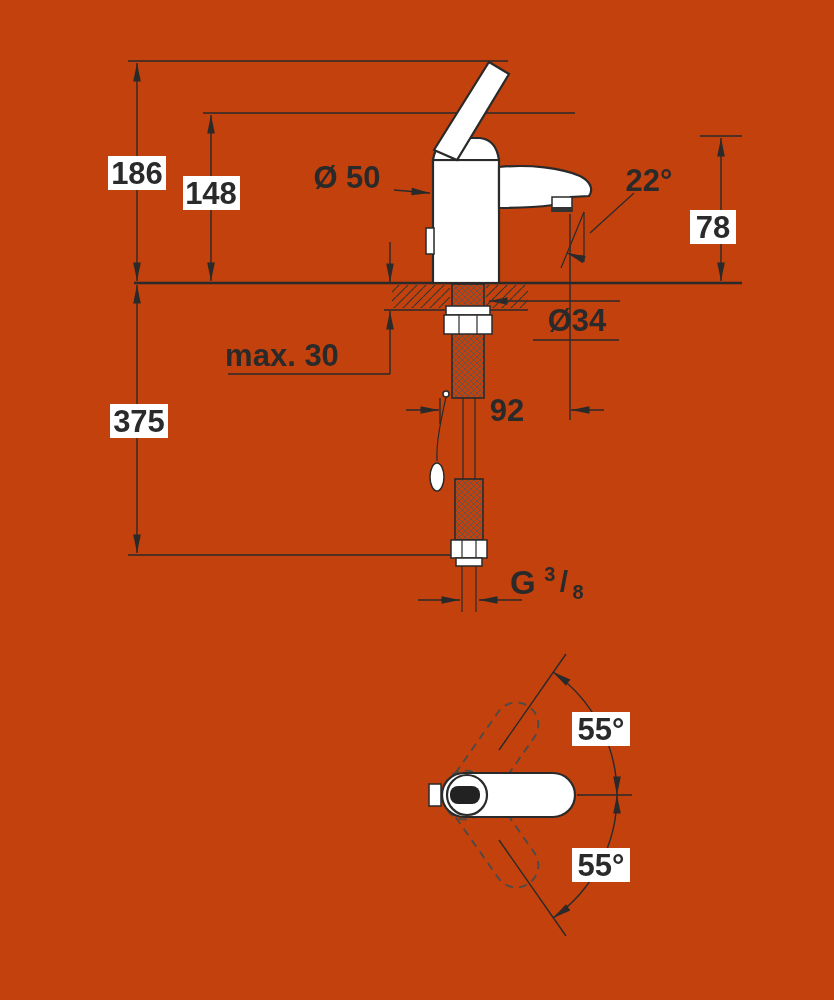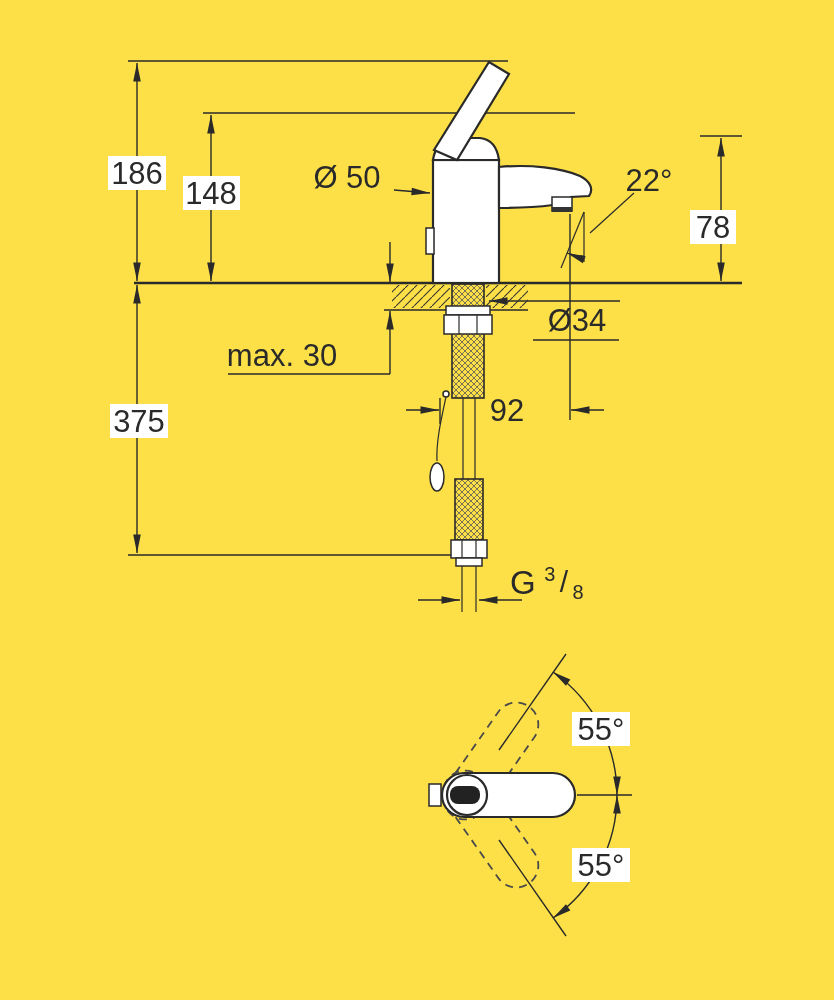--- a/index.html
+++ b/index.html
@@ -1,16 +1,16 @@
 <!DOCTYPE html>
 <html><head>
 <meta charset="utf-8">
 <style>
   html,body{margin:0;padding:0;background:#ffffff;}
-  .stage{position:relative;width:834px;height:1000px;background:#fde047;overflow:hidden;}
+  .stage{position:relative;width:834px;height:1000px;background:#c2410c;overflow:hidden;font-weight:bold;}
   svg text{font-family:"Liberation Sans","DejaVu Sans",sans-serif;fill:#2a2a2a;}
   .dim-label{font-size:31px;}
   .ln{stroke:#2a2a2a;stroke-width:1.4;fill:none;}
   .thin{stroke:#2a2a2a;stroke-width:1.2;fill:none;}
   .obj{stroke:#2a2a2a;stroke-width:2.2;fill:#ffffff;}
   .obj-thin{stroke:#2a2a2a;stroke-width:1.5;fill:#ffffff;}
   .heavy{stroke:#2a2a2a;stroke-width:2.6;fill:none;}
   .dashed{stroke:#4a4a4a;stroke-width:1.8;fill:none;stroke-dasharray:8 6;}
   .mask{fill:#ffffff;stroke:none;}
 </style>

